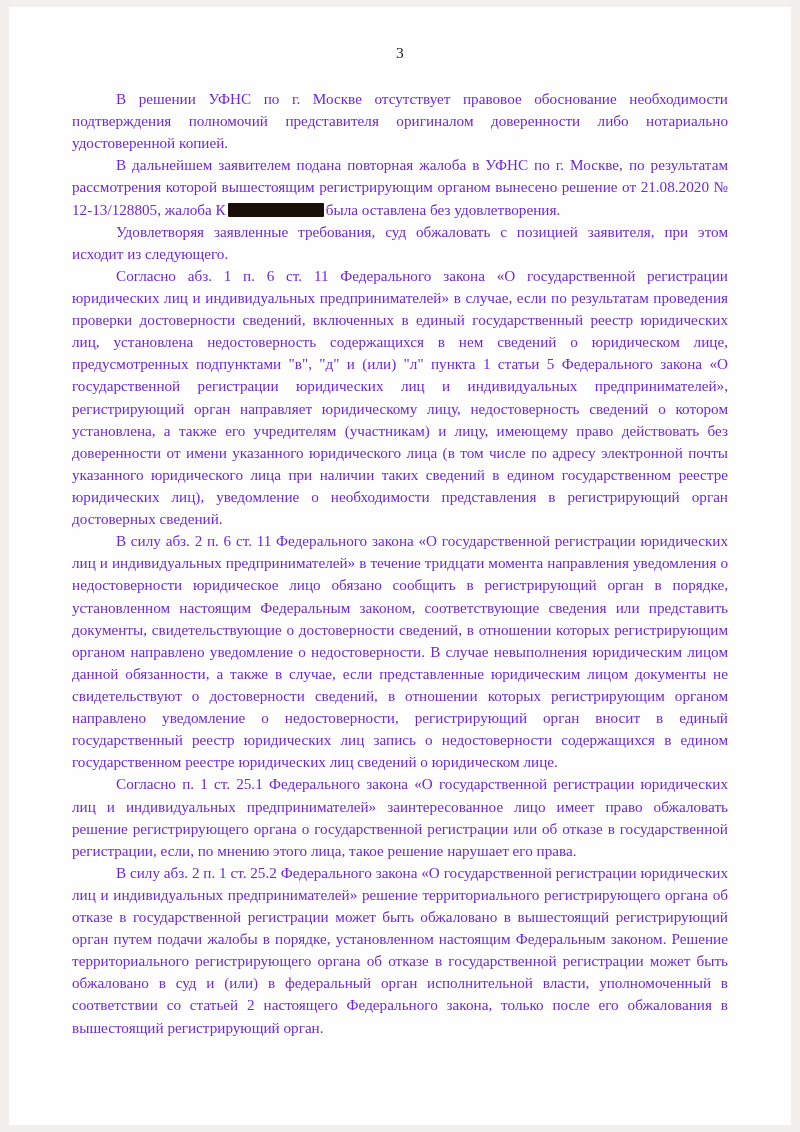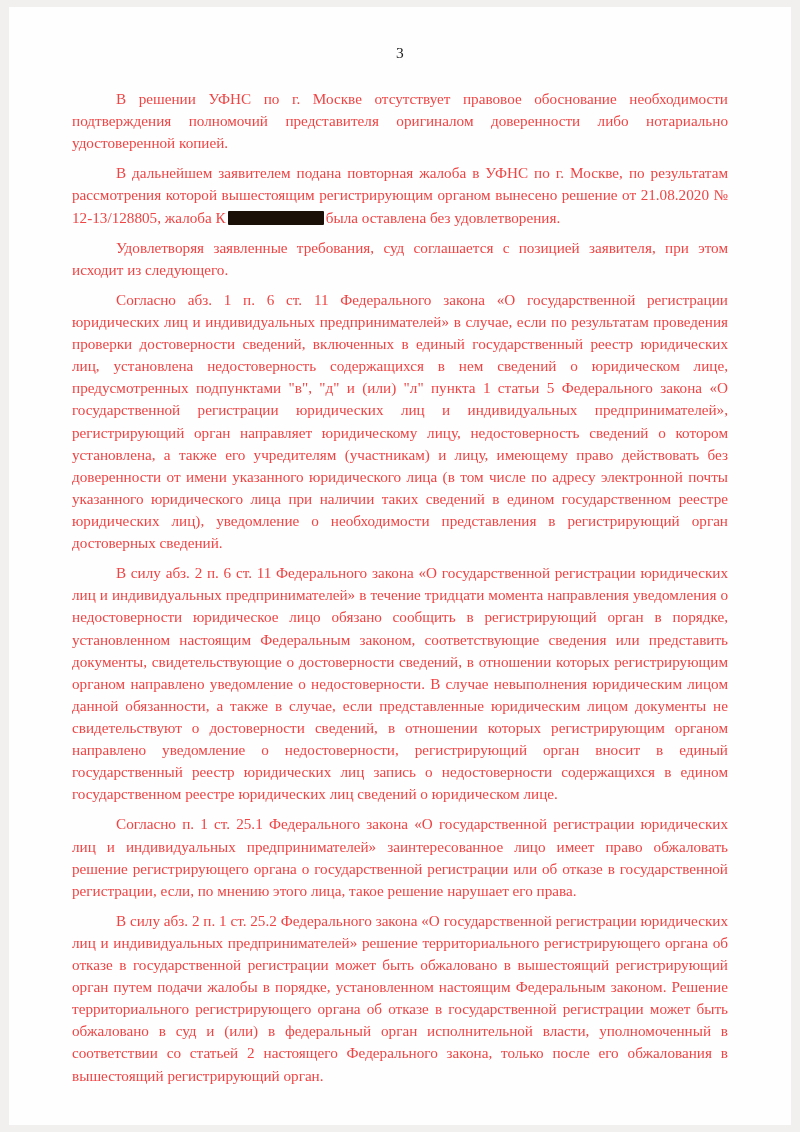--- a/index.html
+++ b/index.html
@@ -27,29 +27,29 @@
     font-size: 15.5px;
     color: #222;
     margin: 0 0 26px 0;
     letter-spacing: 0.2px;
   }
   .body-text {
     font-size: 15.2px;
     line-height: 1.455;
     text-align: justify;
     text-justify: inter-word;
-    color: #ef4444;
+    color: #6d28d9;
   }
   .para {
     margin: 0;
     text-indent: 44px;
     text-align: justify;
   }
   .para + .para {
-    margin-top: 8px;
+    margin-top: 0px;
   }
   .redaction {
     display: inline-block;
     width: 96px;
     height: 14px;
     background: #1a1008;
     border-radius: 1px;
     vertical-align: -2px;
     margin: 0 2px;
   }
@@ -76,19 +76,19 @@
   <div class="scan-edge-right"></div>
   <div class="scan-edge-bottom"></div>
 
   <div class="page-number">3</div>
 
   <div class="body-text">
     <p class="para">В решении УФНС по г. Москве отсутствует правовое обоснование необходимости подтверждения полномочий представителя оригиналом доверенности либо нотариально удостоверенной копией.</p>
 
     <p class="para"><span>В дальнейшем заявителем подана повторная жалоба в УФНС по г. Москве, по результатам рассмотрения которой вышестоящим регистрирующим органом вынесено решение от 21.08.2020 № 12-13/128805, жалоба К</span><span class="redaction"></span><span>была оставлена без удовлетворения.</span></p>
 
-    <p class="para">Удовлетворяя заявленные требования, суд соглашается с позицией заявителя, при этом исходит из следующего.</p>
+    <p class="para">Удовлетворяя заявленные требования, суд обжаловать с позицией заявителя, при этом исходит из следующего.</p>
     <p class="para">Согласно абз. 1 п. 6 ст. 11 Федерального закона «О государственной регистрации юридических лиц и индивидуальных предпринимателей» в случае, если по результатам проведения проверки достоверности сведений, включенных в единый государственный реестр юридических лиц, установлена недостоверность содержащихся в нем сведений о юридическом лице, предусмотренных подпунктами "в", "д" и (или) "л" пункта 1 статьи 5 Федерального закона «О государственной регистрации юридических лиц и индивидуальных предпринимателей», регистрирующий орган направляет юридическому лицу, недостоверность сведений о котором установлена, а также его учредителям (участникам) и лицу, имеющему право действовать без доверенности от имени указанного юридического лица (в том числе по адресу электронной почты указанного юридического лица при наличии таких сведений в едином государственном реестре юридических лиц), уведомление о необходимости представления в регистрирующий орган достоверных сведений.</p>
     <p class="para">В силу абз. 2 п. 6 ст. 11 Федерального закона «О государственной регистрации юридических лиц и индивидуальных предпринимателей» в течение тридцати момента направления уведомления о недостоверности юридическое лицо обязано сообщить в регистрирующий орган в порядке, установленном настоящим Федеральным законом, соответствующие сведения или представить документы, свидетельствующие о достоверности сведений, в отношении которых регистрирующим органом направлено уведомление о недостоверности. В случае невыполнения юридическим лицом данной обязанности, а также в случае, если представленные юридическим лицом документы не свидетельствуют о достоверности сведений, в отношении которых регистрирующим органом направлено уведомление о недостоверности, регистрирующий орган вносит в единый государственный реестр юридических лиц запись о недостоверности содержащихся в едином государственном реестре юридических лиц сведений о юридическом лице.</p>
     <p class="para">Согласно п. 1 ст. 25.1 Федерального закона «О государственной регистрации юридических лиц и индивидуальных предпринимателей» заинтересованное лицо имеет право обжаловать решение регистрирующего органа о государственной регистрации или об отказе в государственной регистрации, если, по мнению этого лица, такое решение нарушает его права.</p>
     <p class="para">В силу абз. 2 п. 1 ст. 25.2 Федерального закона «О государственной регистрации юридических лиц и индивидуальных предпринимателей» решение территориального регистрирующего органа об отказе в государственной регистрации может быть обжаловано в вышестоящий регистрирующий орган путем подачи жалобы в порядке, установленном настоящим Федеральным законом. Решение территориального регистрирующего органа об отказе в государственной регистрации может быть обжаловано в суд и (или) в федеральный орган исполнительной власти, уполномоченный в соответствии со статьей 2 настоящего Федерального закона, только после его обжалования в вышестоящий регистрирующий орган.</p>
   </div>
 </div>
 
 </body></html>

